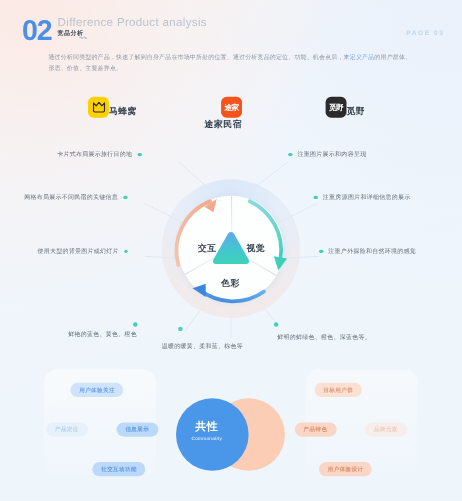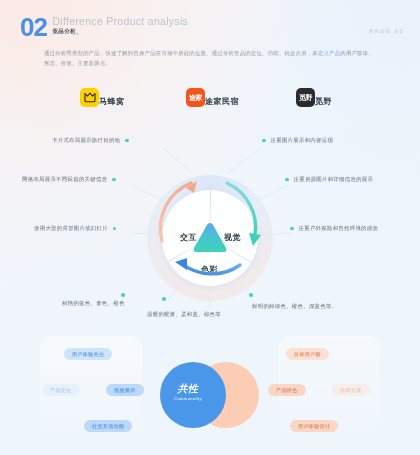--- a/index.html
+++ b/index.html
@@ -41,38 +41,38 @@
   .subtitle{
     position:absolute;left:44px;top:48px;width:334px;
     font-size:5.4px;line-height:10px;color:#8a96a4;letter-spacing:.2px;
   }
   .subtitle em{font-style:normal;color:#6aa6ee;}
 
   
   .brands{position:absolute;left:0;top:88px;width:420px;height:30px;}
   .brand{position:absolute;display:flex;align-items:flex-end;gap:0;}
   .b1{left:80px;}
-  .b2{left:186px;}
+  .b2{left:186px;flex-direction:column;}
   .b3{left:296px;}
   .logo{
     width:19px;height:19px;border-radius:5px;
     display:flex;align-items:center;justify-content:center;
     font-size:6px;font-weight:bold;color:#fff;flex:none;
   }
   .logo-mfw{background:#ffd000;}
   .logo-mfw svg{display:block;}
   .logo-tj{background:#f2541b;font-size:7px;letter-spacing:-.5px;}
   .logo-my{background:#2b2b2b;font-size:7px;letter-spacing:-.5px;}
   .brand-name{font-size:8px;font-weight:bold;color:#2f3b48;letter-spacing:.5px;}
 
   
   .diagram{position:absolute;left:0;top:125px;width:420px;height:200px;}
   .spokes{position:absolute;left:0;top:0;width:420px;height:200px;}
   .wheel{
-    position:absolute;left:147px;top:50px;width:126px;height:126px;
+    position:absolute;left:147px;top:38px;width:126px;height:126px;
     border-radius:50%;
     background:
       radial-gradient(circle at 50% 10%, rgba(214,229,248,.85) 0%, rgba(223,233,247,.6) 38%, rgba(250,228,221,.72) 100%);
   }
   .wheel-inner{
     position:absolute;left:15px;top:15px;width:96px;height:96px;border-radius:50%;
     background:#fdfefe;
     box-shadow:0 1px 6px rgba(140,165,195,.14);
   }
   .seg-line{position:absolute;left:48px;top:48px;width:48px;height:1px;
@@ -112,21 +112,21 @@
     position:absolute;border-radius:9px;padding:3px 8px;
     font-size:5px;letter-spacing:.4px;white-space:nowrap;font-weight:bold;
   }
   .pill-blue{background:#cfe3fb;color:#6aa3e4;}
   .pill-blue-solid{background:#bcd9fa;color:#5f9ce2;}
   .pill-blue-faint{background:rgba(214,232,252,.45);color:rgba(120,170,225,.45);}
   .pill-peach{background:#fbe0d3;color:#e09a79;}
   .pill-peach-solid{background:#f9d6c5;color:#dd9170;}
   .pill-peach-faint{background:rgba(250,226,214,.45);color:rgba(224,160,126,.42);}
 
-  .venn{position:absolute;left:160px;top:24px;width:110px;height:80px;font-style:italic;}
+  .venn{position:absolute;left:160px;top:24px;width:110px;height:80px;}
   .circ{position:absolute;width:66px;height:66px;border-radius:50%;top:6px;}
   .circ-b{left:0;background:#4a96e8;}
   .circ-p{left:33px;background:#fbcdb4;}
   .circ-label{
     position:absolute;text-align:center;width:50px;
   }
   .cl-main{font-size:10px;font-weight:bold;display:block;line-height:12px;letter-spacing:.5px;}
   .cl-sub{font-size:4.2px;display:block;letter-spacing:.3px;margin-top:1px;}
   .clb{left:3px;top:27px;color:#fff;}
   .clp{left:48px;top:27px;color:#e2714a;}

